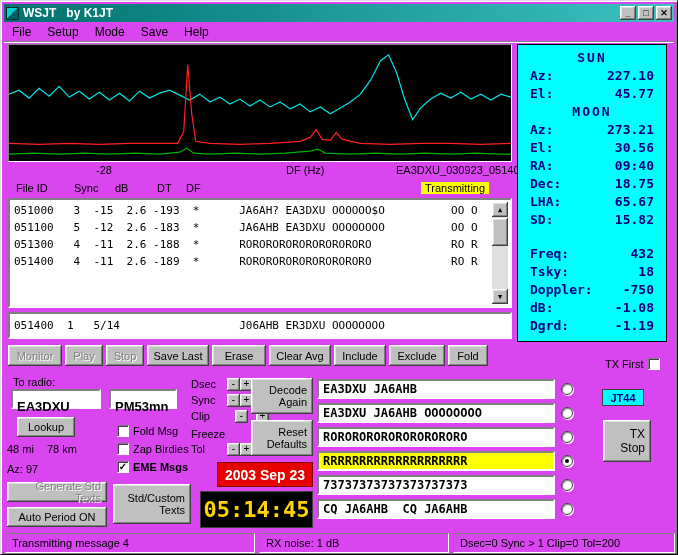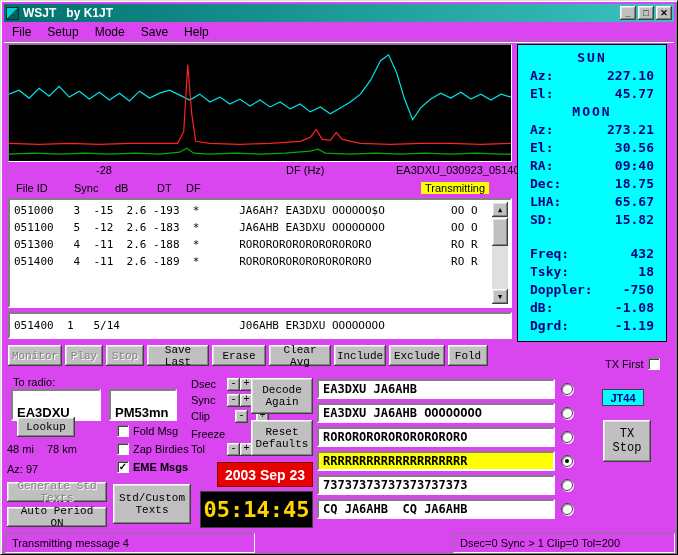--- a/index.html
+++ b/index.html
@@ -75,43 +75,43 @@
   }
   .sb-up { top:0; } .sb-down { bottom:0; }
   .sb-thumb {
     position:absolute; left:0; top:16px; width:16px; height:28px; background:#c0c0c0;
     box-shadow: inset -1px -1px 0 #404040, inset 1px 1px 0 #fff, inset -2px -2px 0 #808080, inset 2px 2px 0 #dfdfdf;
   }
   .avg-area { position:absolute; left:7px; top:311px; width:504px; height:27px; padding:3px 4px; }
   
   .btn {
     background:#c0c0c0; border:none; color:#000;
-    font-family:Liberation Mono, monospace; font-size:11px;
+    font-family:Liberation Sans, sans-serif; font-size:11px;
     box-shadow: inset -1px -1px 0 #404040, inset 1px 1px 0 #fff, inset -2px -2px 0 #808080, inset 2px 2px 0 #dfdfdf;
-    display:flex; align-items:center; justify-content:center; text-align:center;
+    display:flex; align-items:center; justify-content:center; text-align:right;
   }
   .btn.disabled { color:#808080; text-shadow:1px 1px 0 #fff; }
   .toolbar { position:absolute; left:7px; top:344px; height:21px; display:flex; gap:3px; }
   .toolbar .btn { height:21px; }
   
   .astro {
     position:absolute; left:516px; top:43px; width:150px; height:298px;
     background:#00ffff; border:1px solid #000;
     color:#000080; font-family:"DejaVu Sans Mono", monospace; font-weight:bold; font-size:13px;
     padding:4px 0;
   }
   .astro-h { text-align:center; height:18px; line-height:18px; letter-spacing:2px; }
   .astro-row { display:flex; justify-content:space-between; padding:0 12px; height:18px; line-height:18px; }
   .astro-gap { margin-top:16px; }
   
   .lbl { position:absolute; font-size:11px; }
   .input {
     position:absolute; background:#fff; height:20px;
     border:2px solid; border-color:#808080 #fff #fff #808080;
-    font-weight:bold; font-size:13px; padding:14px 4px;
+    font-weight:bold; font-size:13px; padding:8px 4px;
     font-family:"Liberation Sans", sans-serif;
   }
   .checkbox-row { position:absolute; display:flex; align-items:center; gap:4px; height:13px; }
   .cb-box {
     width:12px; height:12px; background:#fff; flex:0 0 12px;
     border:1px solid; border-color:#808080 #fff #fff #808080;
     box-shadow: inset 1px 1px 0 #404040;
     display:flex; align-items:center; justify-content:center;
     font-size:10px; font-weight:bold; line-height:1;
   }
@@ -364,16 +364,17 @@
       <span class="dot"></span>
     </span>
   <span class="radio" style="left:560px; top:478px;"></span>
   <span class="radio" style="left:560px; top:502px;"></span>
 
   <div class="mode-badge">JT44</div>
   <button class="btn txstop-btn">TX Stop</button>
 
   <div class="statusbar">
     <div class="status-panel" style="left:2px; width:250px;">Transmitting message 4</div>
+    <div class="status-panel" style="left:256px; width:190px;">RX noise: 1 dB</div>
     <div class="status-panel" style="left:450px; width:222px;">Dsec=0 Sync &gt; 1 Clip=0 Tol=200</div>
   </div>
 
 </div>
 
 </body></html>

